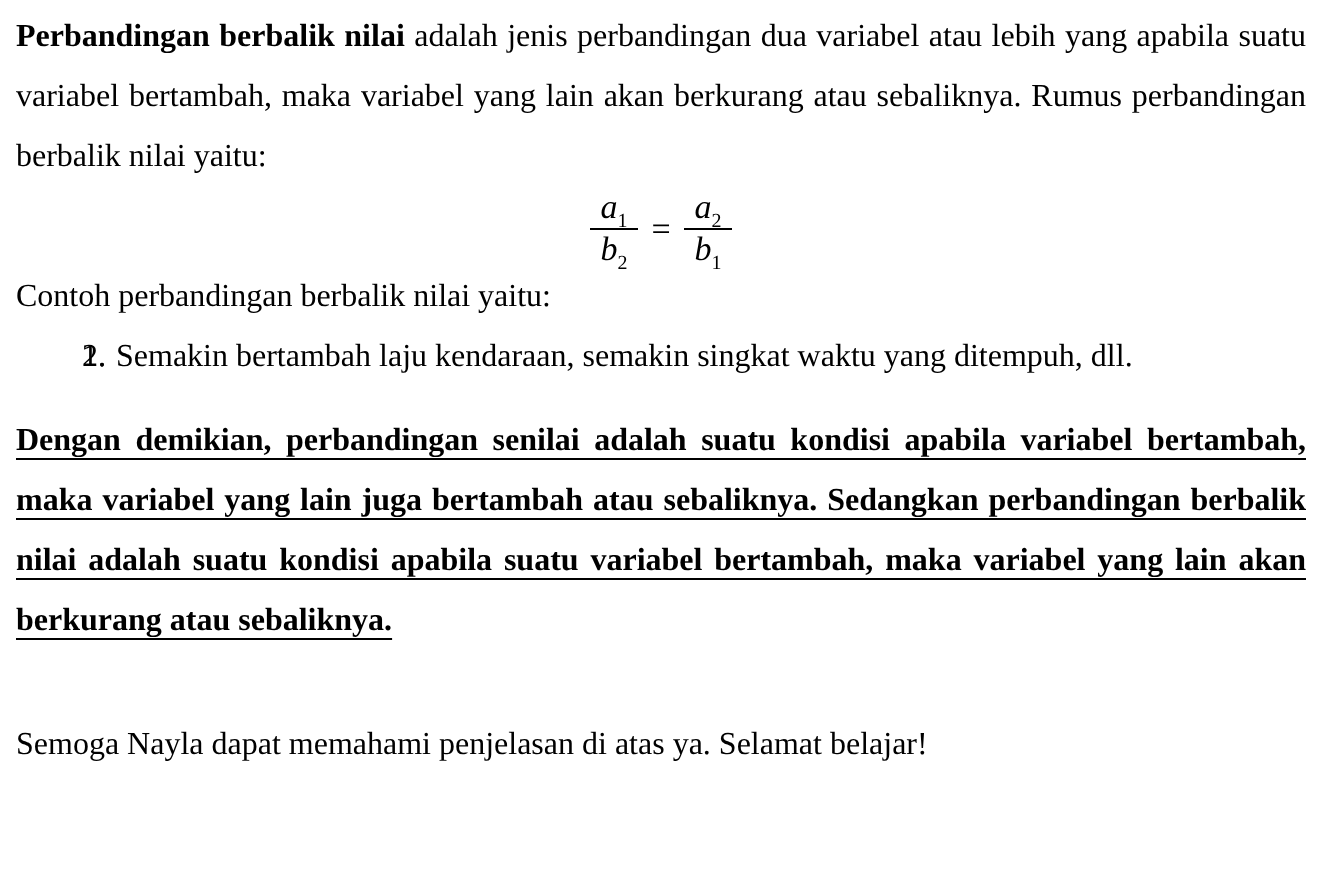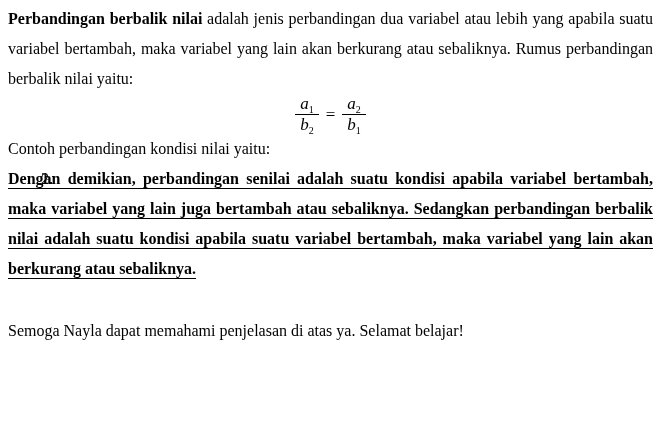--- a/index.html
+++ b/index.html
@@ -80,20 +80,21 @@
     text-align: justify;
     text-justify: inter-word;
   }
   .list-number {
     position: absolute;
     left: 33px;
     top: 0;
   }
   
   .conclusion {
+    margin-top: 12px;
     font-weight: bold;
     text-decoration: underline;
     text-underline-offset: 4px;
     text-align: justify;
     text-justify: inter-word;
   }
   .closing {
     margin-top: 32px;
     text-align: left;
   }
@@ -110,28 +111,29 @@
       <span class="num"><i>a</i><sub>1</sub></span>
       <span class="den"><i>b</i><sub>2</sub></span>
     </span>
     <span class="eq">=</span>
     <span class="frac">
       <span class="num"><i>a</i><sub>2</sub></span>
       <span class="den"><i>b</i><sub>1</sub></span>
     </span>
   </div>
 
-  <p>Contoh perbandingan kondisi nilai yaitu:</p>
+  <p>Contoh perbandingan berbalik nilai yaitu:</p>
 
   <div class="olist">
     <div class="list-item">
       <span class="list-number">1.</span>
     </div>
     <div class="list-item">
       <span class="list-number">2.</span>
+      <span>Semakin bertambah laju kendaraan, semakin singkat waktu yang ditempuh, dll.</span>
     </div>
   </div>
 
   <p class="conclusion">Dengan demikian, perbandingan senilai adalah suatu kondisi apabila variabel bertambah, maka variabel yang lain juga bertambah atau sebaliknya. Sedangkan perbandingan berbalik nilai adalah suatu kondisi apabila suatu variabel bertambah, maka variabel yang lain akan berkurang atau sebaliknya.</p>
 
   <p class="closing">Semoga Nayla dapat memahami penjelasan di atas ya. Selamat belajar!</p>
 
 </div>
 
 </body></html>

